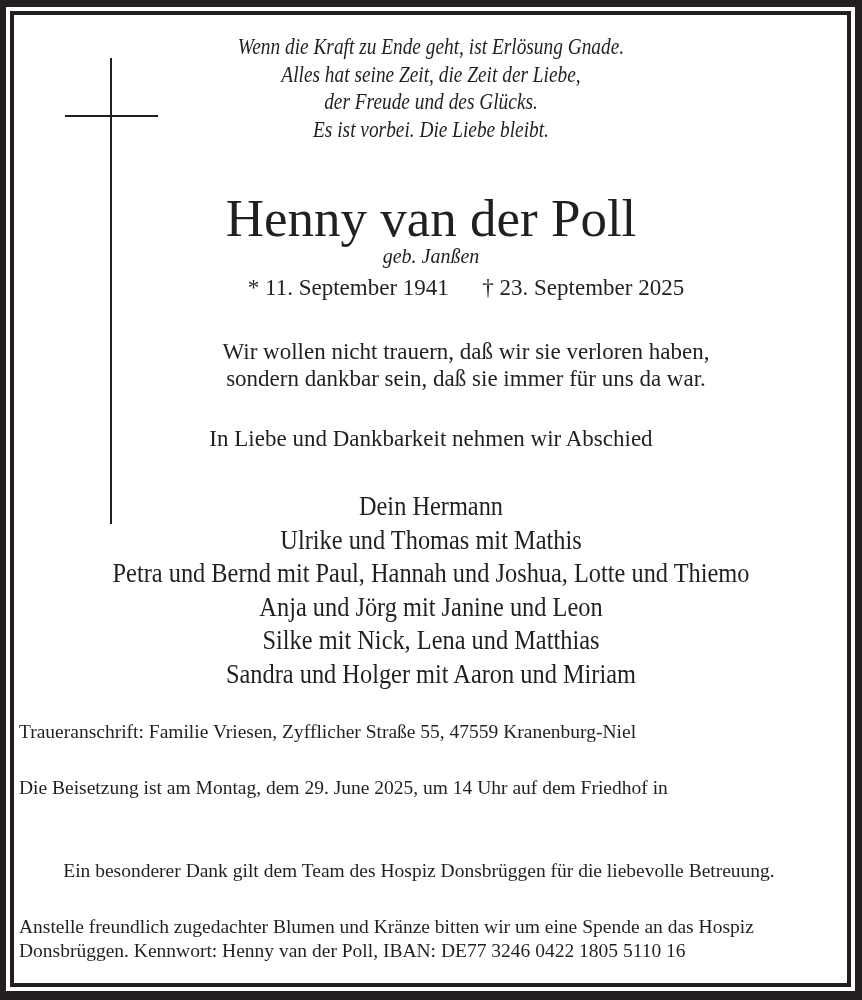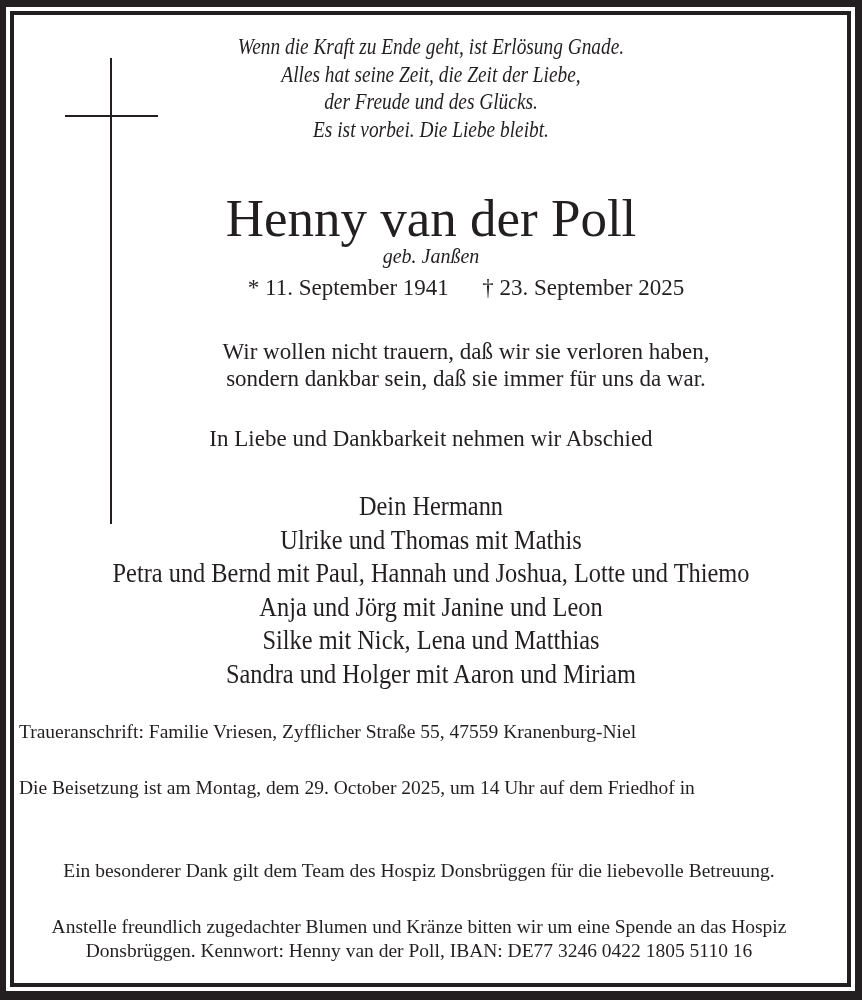--- a/index.html
+++ b/index.html
@@ -101,21 +101,21 @@
       position: absolute;
       left: 19px;
       width: 800px;
       font-size: 19.5px;
       line-height: 24px;
       white-space: nowrap;
     }
     .addr { top: 720px; }
     .burial { top: 776px; }
     .thanks { top: 859px; text-align: center; }
-    .donation { top: 915px; text-align: center; }
+    .donation { top: 915px; }
   </style>
 </head>
 <body>
 
 <div class="outer-frame"></div>
 <div class="inner-frame"></div>
 
 <div>
   <div class="cross-vertical"></div>
   <div class="cross-horizontal"></div>
@@ -154,21 +154,21 @@
   <div>Ulrike und Thomas mit Mathis</div>
   <div>Petra und Bernd mit Paul, Hannah und Joshua, Lotte und Thiemo</div>
   <div>Anja und Jörg mit Janine und Leon</div>
   <div>Silke mit Nick, Lena und Matthias</div>
   <div>Sandra und Holger mit Aaron und Miriam</div>
 </div>
 
 <div class="left-block addr">Traueranschrift: Familie Vriesen, Zyfflicher Straße 55, 47559 Kranenburg-Niel</div>
 
 <div class="left-block burial">
-  <div>Die Beisetzung ist am Montag, dem 29. October 2025, um 14 Uhr auf dem Friedhof in</div>
+  <div>Die Beisetzung ist am Montag, dem 29. June 2025, um 14 Uhr auf dem Friedhof in</div>
 </div>
 
 <div class="left-block thanks">Ein besonderer Dank gilt dem Team des Hospiz Donsbrüggen für die liebevolle Betreuung.</div>
 
 <div class="left-block donation">
   <div>Anstelle freundlich zugedachter Blumen und Kränze bitten wir um eine Spende an das Hospiz</div>
   <div>Donsbrüggen. Kennwort: Henny van der Poll, IBAN: DE77 3246 0422 1805 5110 16</div>
 </div>
 
 </body></html>

